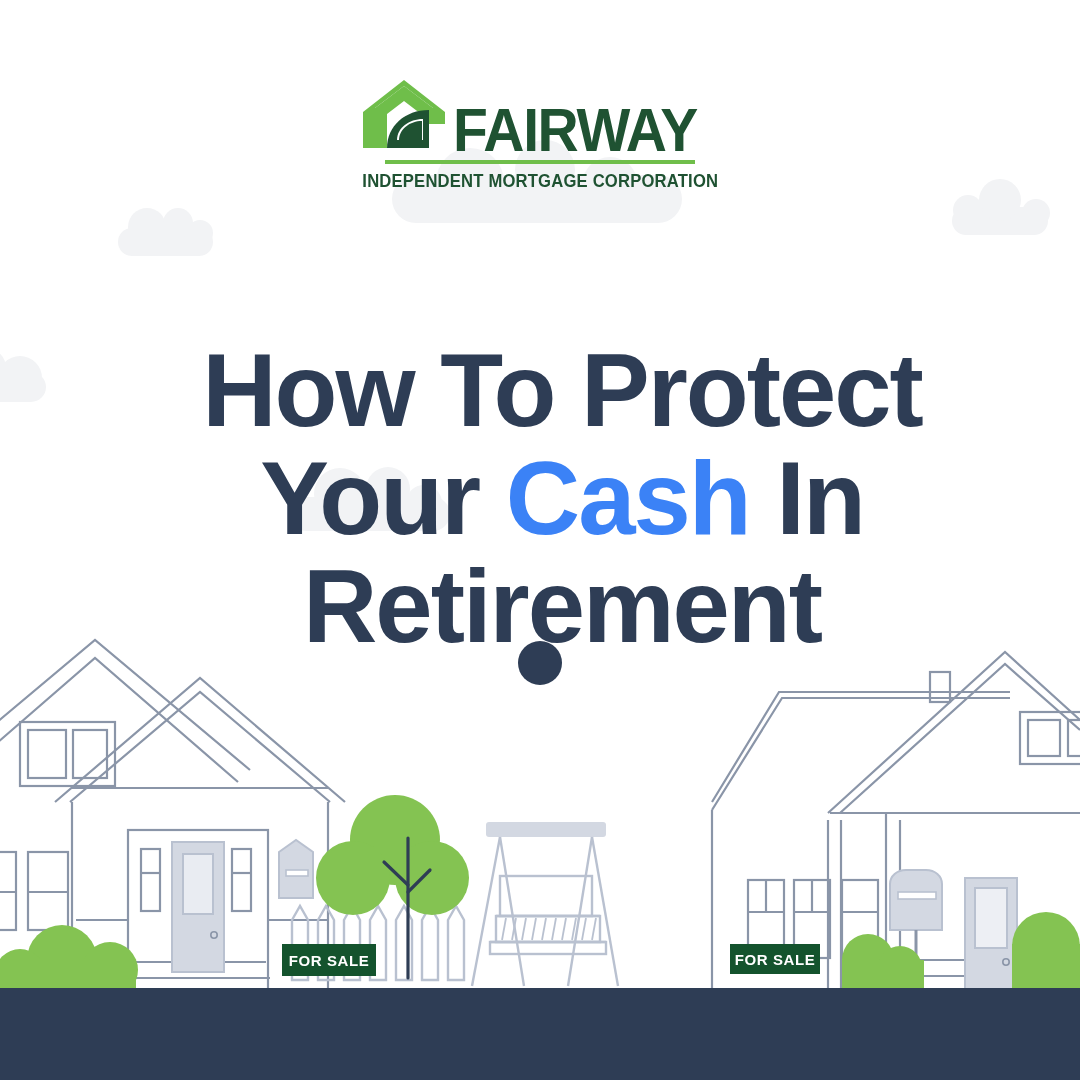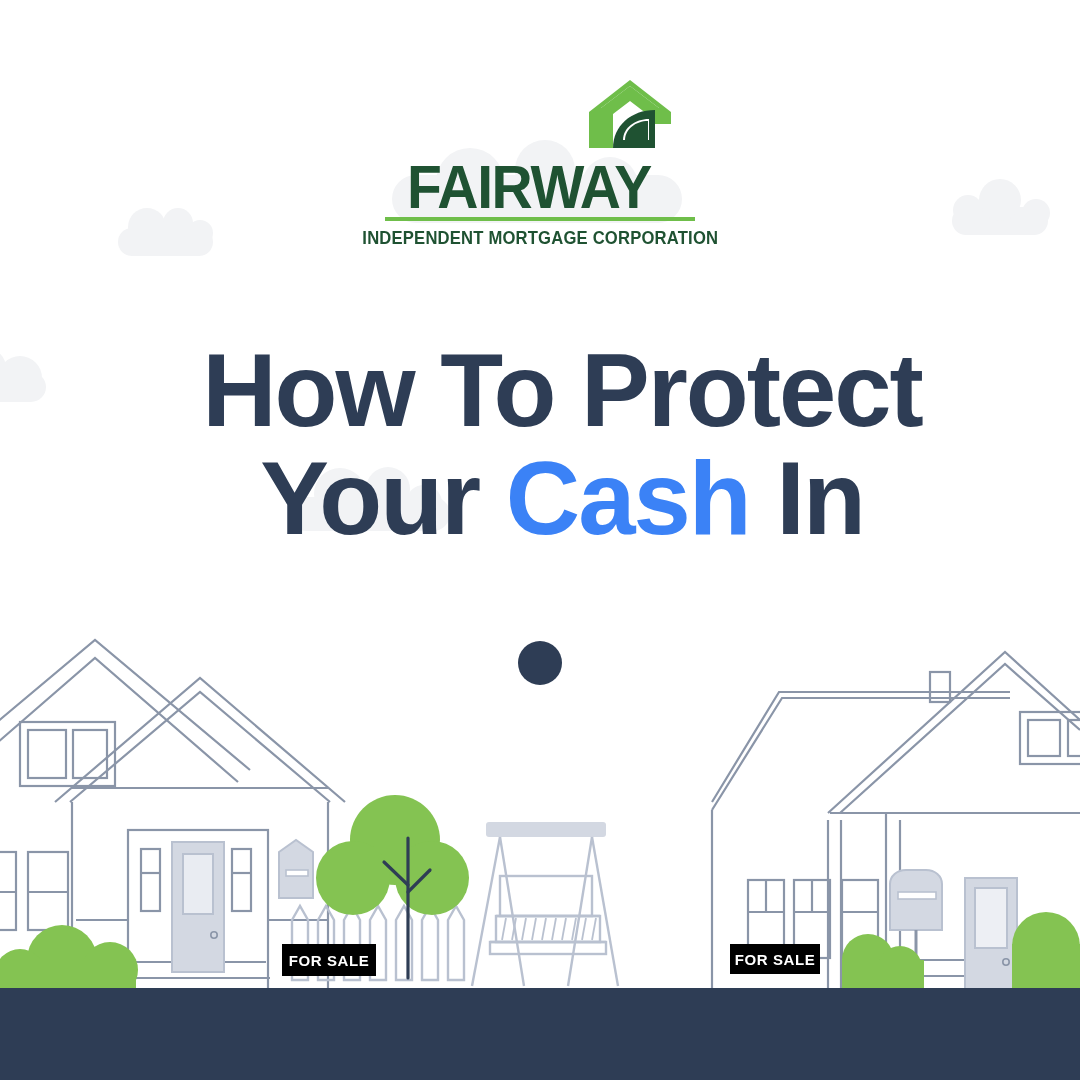--- a/index.html
+++ b/index.html
@@ -35,21 +35,20 @@
     top: 78px;
     z-index: 3;
     display: flex;
     flex-direction: column;
     align-items: center;
   }
   .logo-row {
     display: flex;
     align-items: flex-end;
     gap: 6px;
-    flex-direction: column;
   }
   .logo-mark {
     width: 86px;
     height: 78px;
     display: block;
   }
   .logo-word {
     font-family: "Liberation Sans", sans-serif;
     font-weight: 700;
     font-size: 62px;
@@ -102,21 +101,21 @@
     bottom: 0;
     width: 1080px;
     height: 450px;
     z-index: 2;
   }
 
   
   .for-sale {
     position: absolute;
     z-index: 4;
-    background: #000000;
+    background: #14532d;
     color: #ffffff;
     font-family: "Liberation Sans", sans-serif;
     font-weight: 700;
     font-size: 15px;
     letter-spacing: 0.6px;
     display: flex;
     align-items: center;
     justify-content: center;
   }
   #sign-left  { left: 282px; top: 944px; width: 94px; height: 32px; }
@@ -191,20 +190,21 @@
     </div>
     <div class="logo-rule"></div>
     <div class="logo-tagline">INDEPENDENT MORTGAGE CORPORATION</div>
   </div>
 
   <h1 class="headline">
     <span class="line">How To Protect</span>
     <span class="line">
       <span>Your </span><span class="accent">Cash</span><span> In</span>
     </span>
+    <span class="line">Retirement</span>
   </h1>
 
   <svg class="scene" width="1080" height="450" viewBox="0 0 1080 450" aria-hidden="true">
 
     <g fill="none" stroke="#8A95A8" stroke-width="2.2" stroke-linejoin="miter">
 
       <g>
         <path d="M-60 140 L95 10 L250 140"></path>
         <path d="M-48 152 L95 28 L238 152"></path>
         <rect x="20" y="92" width="95" height="64"></rect>

